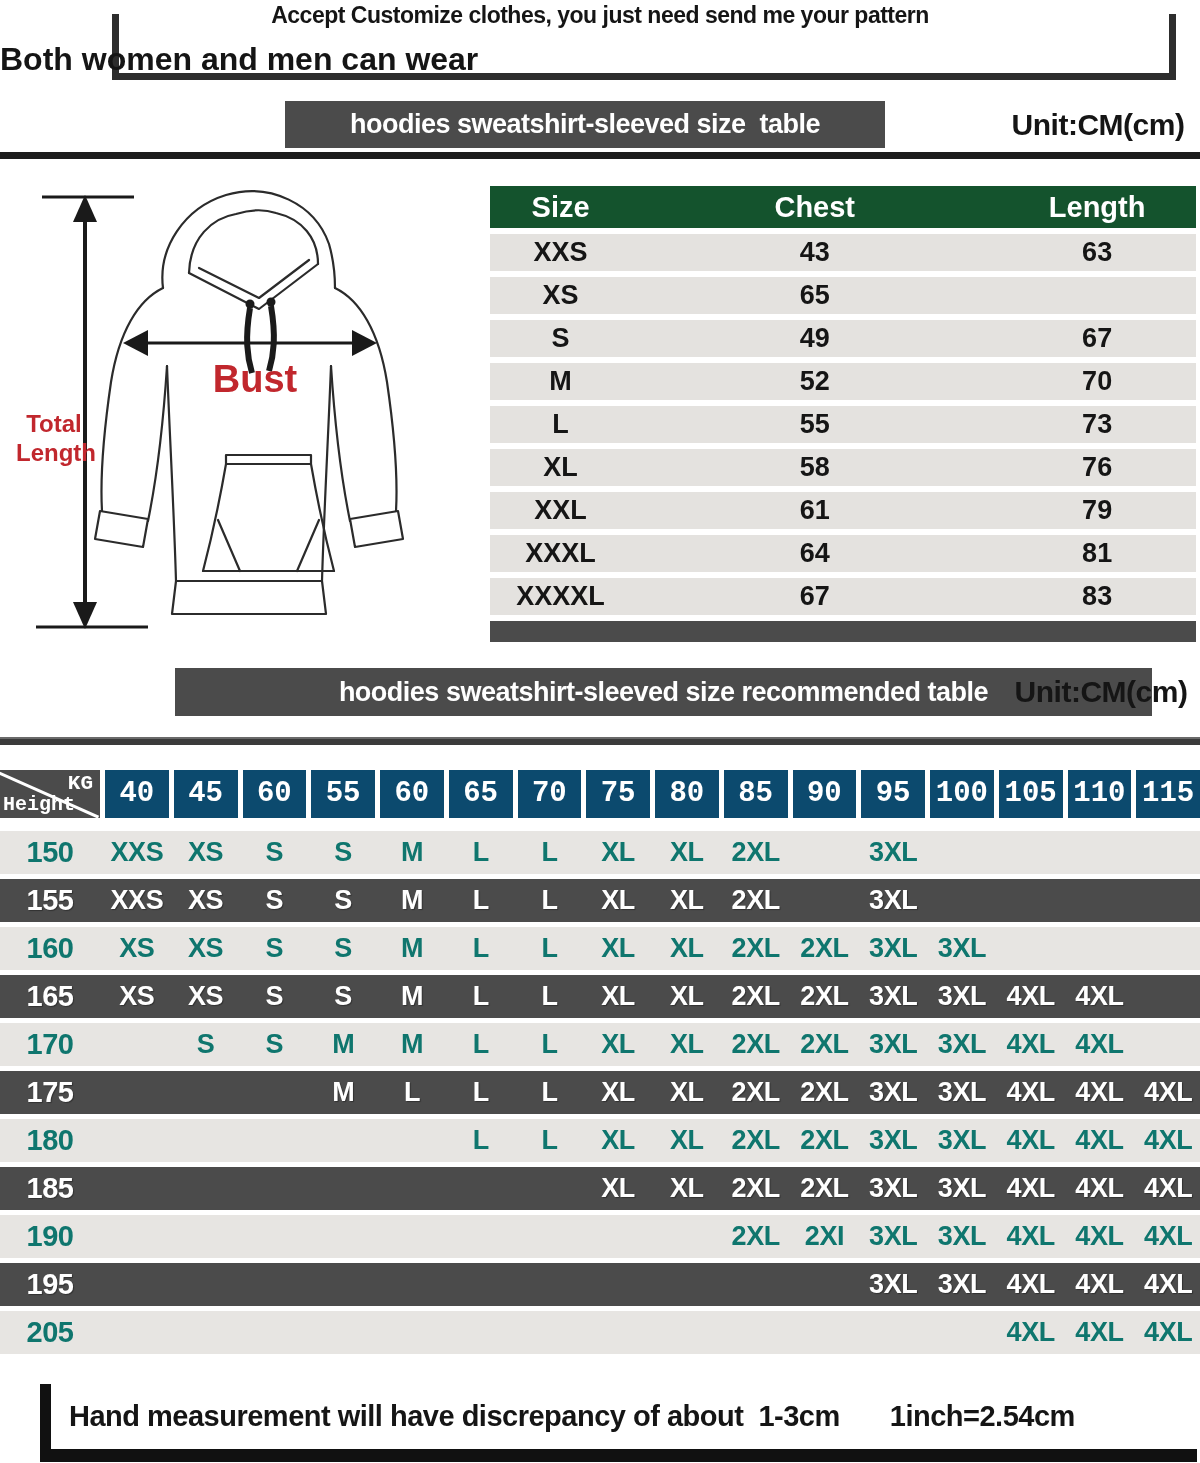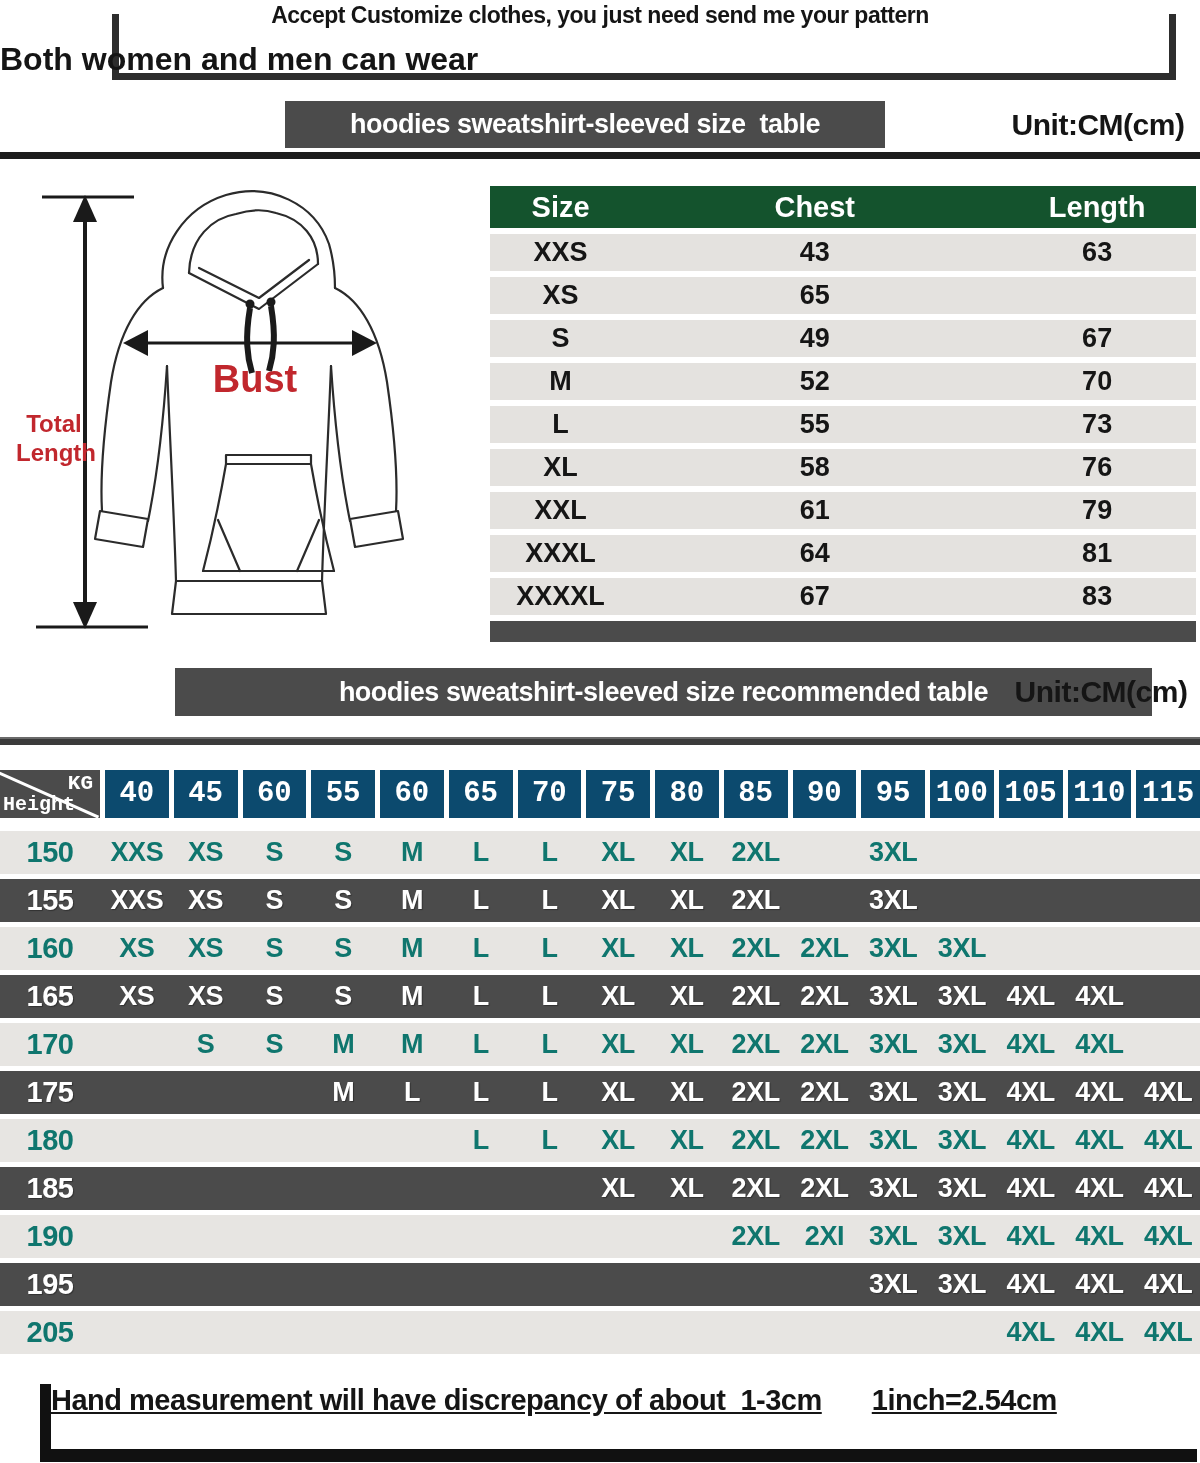--- a/index.html
+++ b/index.html
@@ -52,21 +52,21 @@
   .corner .hgt { position:absolute; left:3px; bottom:2px; font-size:20px; }
   .mrow { height:43px; margin-top:5px; align-items:center; font-size:27px; letter-spacing:-0.5px; }
   .mrow.light { background:#e7e5e2; color:#0f766e; }
   .mrow.dark  { background:#4b4b4b; color:#ffffff; text-shadow:1px 1px 1px rgba(0,0,0,0.35); }
   .hlabel { font-size:29px; }
 
   
   .footnote {
     left:40px; top:1384px; width:1157px; height:78px;
     border-left:11px solid #111; border-bottom:13px solid #111;
-    display:flex; align-items:flex-start; gap:50px; text-decoration:underline;
+    display:flex; align-items:center; gap:50px; padding-left:18px;
   }
   .footnote .note { font-size:29px; white-space:pre; letter-spacing:-0.5px; }
   .footnote .conv { font-size:29px; letter-spacing:-0.5px; }
 </style>
 </head>
 <body>
 
 <div class="abs top-bracket"></div>
 <div class="abs title1">Accept Customize clothes, you just need send me your pattern</div>
 <div class="abs title2">Both women and men can wear</div>

